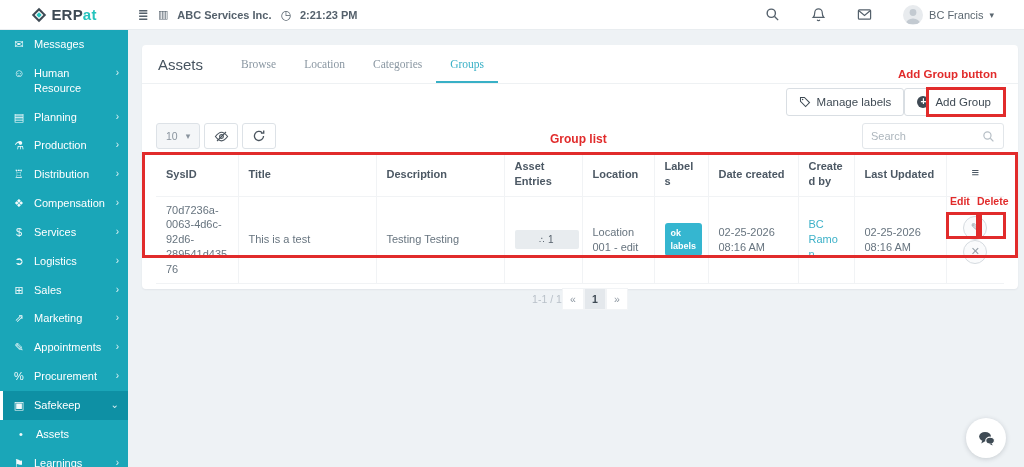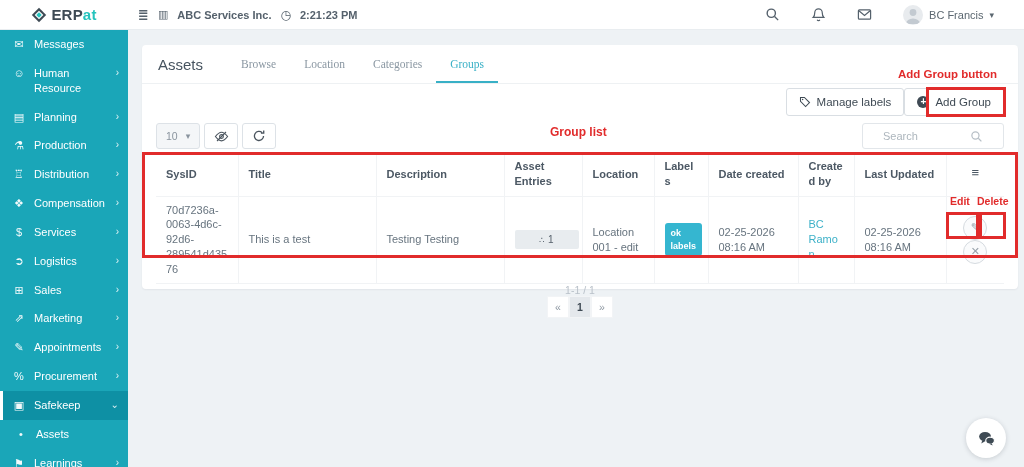--- a/index.html
+++ b/index.html
@@ -41,40 +41,40 @@
   .tab{display:flex; align-items:center; padding:0 14px; font-size:11.5px; color:var(--muted); cursor:pointer;}
   .tab.active{color:var(--accent); box-shadow:inset 0 -2px 0 var(--accent);}
 
   .actions-row{height:36px; display:flex; align-items:center; justify-content:flex-end; gap:0; padding:0 14px;}
   .btn{display:inline-flex; align-items:center; gap:6px; border:1px solid #d9dee3; background:#fff; color:#3f4a54; font-size:11.5px; padding:0 12px; height:28px; border-radius:3px; cursor:pointer;}
   .plus-circle{width:12px; height:12px; border-radius:50%; background:#3f4a54; color:#fff; font-size:10px; line-height:12px; text-align:center; font-weight:700;}
 
   .toolbar-row{height:32px; display:flex; align-items:center; padding:0 14px; gap:4px;}
   .select-box{display:inline-flex; align-items:center; gap:8px; border:1px solid #dde2e7; background:#f4f6f8; color:#8a949e; font-size:10.5px; height:26px; padding:0 9px; border-radius:3px; cursor:pointer;}
   .icon-btn{width:34px; height:26px; border:1px solid #dde2e7; background:#fff; border-radius:3px; display:inline-flex; align-items:center; justify-content:center; color:#4a545e; cursor:pointer;}
-  .search-box{margin-left:auto; width:142px; height:26px; border:1px solid #e2e6ea; border-radius:3px; display:flex; align-items:center; padding:0 20px; gap:6px; background:#fff;}
+  .search-box{margin-left:auto; width:142px; height:26px; border:1px solid #e2e6ea; border-radius:3px; display:flex; align-items:center; padding:0 8px; gap:6px; background:#fff;}
   .search-box input{border:0; outline:0; flex:1; min-width:0; font-size:11px; color:#55616c; font-family:inherit;}
   .search-box input::placeholder{color:#adb6bd;}
   .search-box .tb-ic{color:#b7bfc6;}
 
   table{width:848px; margin:0 14px; border-collapse:collapse; table-layout:fixed;}
   th,td{text-align:left; padding:6px 10px; vertical-align:middle; word-wrap:break-word;}
   th{font-size:11px; color:#4c5864; font-weight:700; height:44px; line-height:1.3;}
   td{font-size:11px; color:var(--cell); height:57px; line-height:1.35; border-top:1px solid #f1f3f5;}
   th:not(:last-child), td:not(:last-child){border-right:1px solid #f1f3f5;}
   tbody tr{border-bottom:1px solid #f1f3f5;}
   .pill{background:#e8ecef; border-radius:2px; display:inline-block; width:64px; text-align:center; padding:3px 0; font-size:10px; color:#55606b;}
   .pill .p-ic{font-size:9px; margin-right:3px;}
   .label-badge{background:#35b6d0; color:#fff; font-size:9px; font-weight:700; padding:4px 6px; border-radius:3px; display:inline-block;}
   .link{color:#3db1c8; cursor:pointer; text-decoration:none;}
   .th-menu{display:block; text-align:center; font-size:13px; color:#4c5864;}
   .actions-cell{text-align:center;}
   .action-btn{width:24px; height:24px; border-radius:50%; border:1px solid #d6dbe0; background:#fafbfc; color:#97a1aa; display:inline-flex; align-items:center; justify-content:center; font-size:11px; cursor:pointer; margin:0 2px;}
 
-  .card-footer{height:31px; display:flex; align-items:center; justify-content:space-between; padding:0 14px;flex-direction:column;}
+  .card-footer{height:31px; display:flex; align-items:center; justify-content:center; padding:0 14px;}
   .range-label{color:#b9c1c9; font-size:10.5px;}
   .pager{display:flex;}
   .pg{min-width:22px; height:22px; display:inline-flex; align-items:center; justify-content:center; font-size:10.5px; color:#8f99a3; background:#fff; border:1px solid #f2f4f6; cursor:pointer;}
   .pg.active{background:#e4e8ec; color:#3f4a54; font-weight:700;}
 
   
   .ann-box{position:absolute; border:3px solid var(--red); pointer-events:none; z-index:9;}
   .ann-label{position:absolute; color:var(--red); font-weight:700; font-size:11.5px; pointer-events:none; z-index:9; white-space:nowrap;}
   .ann-label.small{font-size:10.5px;text-align:center;}
 
@@ -329,21 +329,21 @@
       <span class="pager">
         <span class="pg">«</span>
         <span class="pg active">1</span>
         <span class="pg">»</span>
       </span>
     </div>
   </div>
 
   <span class="ann-label" style="top:38px; right:27px;">Add Group button</span>
   <div class="ann-box" style="top:57px; right:18px; width:80px; height:30px;"></div>
-  <span class="ann-label" style="top:95px; left:422px; font-size:12px;">Group list</span>
+  <span class="ann-label" style="top:102px; left:422px; font-size:12px;">Group list</span>
   <div class="ann-box" style="top:122px; left:14px; width:876px; height:106px;"></div>
   <span class="ann-label small" style="top:165px; left:822px;">Edit</span>
   <span class="ann-label small" style="top:165px; left:849px;">Delete</span>
   <div class="ann-box" style="top:182px; left:818px; width:33px; height:27px;"></div>
   <div class="ann-box" style="top:182px; left:851px; width:27px; height:27px;"></div>
 
   <div class="fab">
     <svg width="19" height="17" viewBox="0 0 20 18">
       <ellipse cx="8.5" cy="7" rx="6.3" ry="5" fill="#3e4a54"></ellipse>
       <path d="M5.5 11 L4.5 14.2 L8.5 12" fill="#3e4a54"></path>

